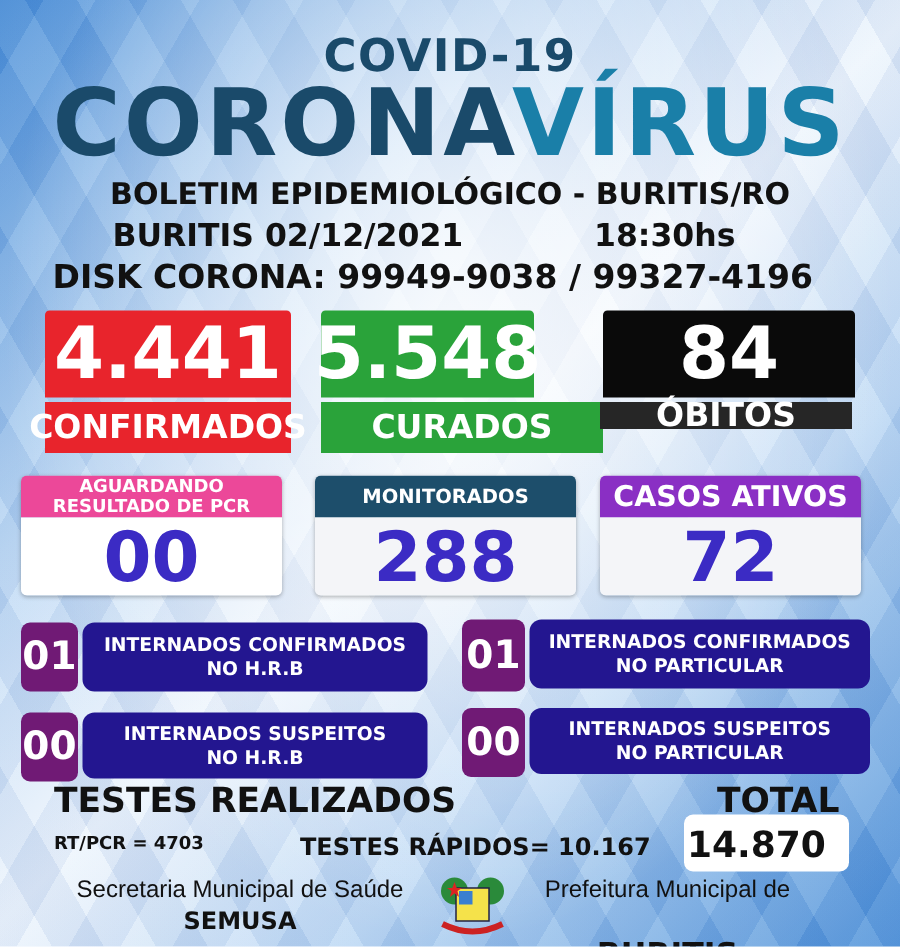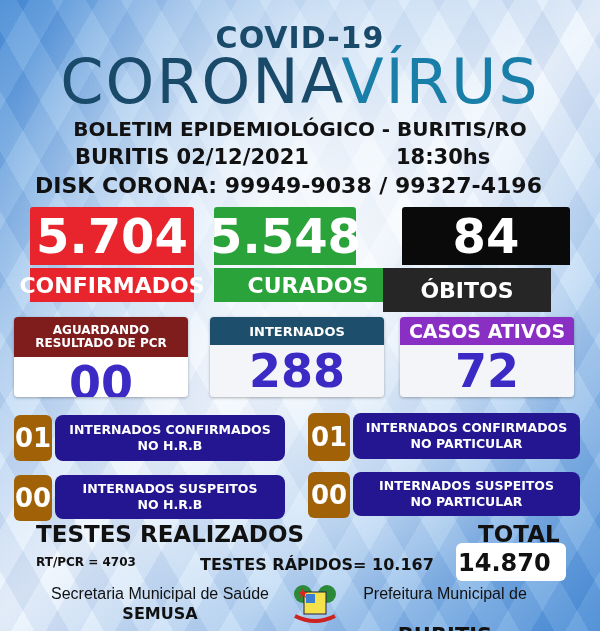--- a/index.html
+++ b/index.html
@@ -5,69 +5,69 @@
 *{box-sizing:border-box;margin:0;padding:0}
 body{width:600px;height:631px;overflow:hidden;font-family:"DejaVu Sans",sans-serif;
 background:linear-gradient(135deg,#4a8fd8 0%,#bcd8f4 30%,#eef5fd 50%,#bcd8f4 70%,#4a8fd8 100%);position:relative}
 .bg{position:absolute;inset:0;background:
 radial-gradient(ellipse at 50% 35%,rgba(255,255,255,.85) 0%,rgba(255,255,255,.3) 45%,rgba(255,255,255,0) 70%),
 repeating-linear-gradient(60deg,rgba(255,255,255,.08) 0 30px,rgba(0,60,160,.06) 30px 60px),
 repeating-linear-gradient(-60deg,rgba(255,255,255,.08) 0 30px,rgba(0,60,160,.06) 30px 60px)}
 .abs{position:absolute}
 .c{text-align:center}
 .t-covid{left:0;width:600px;top:20px;font-size:30px;font-weight:bold;color:#1a4a6a;letter-spacing:1px}
-.t-corona{left:0;width:600px;top:50px;font-size:62px;font-weight:normal;color:#1a4a6a;letter-spacing:2px;line-height:64px}
+.t-corona{left:0;width:600px;top:50px;font-size:62px;font-weight:bold;color:#1a4a6a;letter-spacing:2px;line-height:64px}
 .t-corona span{color:#1a7fa8}
 .line{font-weight:bold;color:#111}
 .l1{left:0;width:600px;top:117px;font-size:20px}
 .l2{left:75px;top:145px;font-size:21px}
 .l2b{left:396px;top:145px;font-size:21px}
 .l3{left:35px;top:173px;font-size:22px}
 .big{color:#fff;font-weight:bold}
 .box-num{font-size:48px;display:flex;align-items:center;justify-content:center}
 .box-lab{font-size:22px;display:flex;align-items:center;justify-content:center}
 .red{background:#e8242c}
 .green{background:#2aa33a}
 .black{background:#0a0a0a}
 .dark{background:#262626}
 .card{border-radius:4px;overflow:hidden;box-shadow:0 1px 3px rgba(0,0,0,.3)}
 .card-head{color:#fff;font-weight:bold;font-size:12px;display:flex;align-items:center;justify-content:center;text-align:center;line-height:13px}
 .card-body{background:#fff;color:#3b2bc4;font-weight:bold;font-size:46px;display:flex;align-items:center;justify-content:center}
-.num-tab{background:#a16207;color:#fff;font-weight:bold;font-size:26px;display:flex;align-items:center;justify-content:center;border-radius:6px}
+.num-tab{background:#701a75;color:#fff;font-weight:bold;font-size:26px;display:flex;align-items:center;justify-content:center;border-radius:6px}
 .pill{background:#231690;color:#fff;font-weight:bold;font-size:12.5px;border-radius:8px;display:flex;align-items:center;justify-content:center;text-align:center;line-height:16px}
 .testes{font-weight:bold;color:#111}
 .footer{color:#111}
 </style>
 </head>
 <body>
 
 <div class="bg"></div>
 
 <div class="abs c t-covid">COVID-19</div>
 <div class="abs c t-corona"><span style="color:#1a4a6a">CORONA</span><span>VÍRUS</span></div>
 <div class="abs c line l1">BOLETIM EPIDEMIOLÓGICO - BURITIS/RO</div>
 <div class="abs line l2">BURITIS 02/12/2021</div>
 <div class="abs line l2b">18:30hs</div>
 <div class="abs line l3">DISK CORONA: 99949-9038 / 99327-4196</div>
 
-<div class="abs big box-num red" style="left:30px;top:207px;width:164px;height:58px;border-radius:3px 3px 0 0">5.704</div>
+<div class="abs big box-num red" style="left:30px;top:207px;width:164px;height:58px;border-radius:3px 3px 0 0">4.441</div>
 <div class="abs big box-lab red" style="left:30px;top:268px;width:164px;height:34px">CONFIRMADOS</div>
 
 <div class="abs big box-num green" style="left:214px;top:207px;width:142px;height:58px;border-radius:3px 3px 0 0">5.548</div>
 <div class="abs big box-lab green" style="left:214px;top:268px;width:188px;height:34px">CURADOS</div>
 
 <div class="abs big box-num black" style="left:402px;top:207px;width:168px;height:58px;border-radius:3px 3px 0 0">84</div>
-<div class="abs big box-lab dark" style="left:383px;top:268px;width:168px;height:44px">ÓBITOS</div>
+<div class="abs big box-lab dark" style="left:400px;top:268px;width:168px;height:18px">ÓBITOS</div>
 
 <div class="abs card" style="left:14px;top:317px;width:174px;height:80px">
-  <div class="card-head" style="background:#7f1d1d;height:40px;padding:0 6px">AGUARDANDO RESULTADO DE PCR</div>
+  <div class="card-head" style="background:#ec4899;height:28px;padding:0 6px">AGUARDANDO RESULTADO DE PCR</div>
   <div class="card-body" style="height:52px">00</div>
 </div>
 <div class="abs card" style="left:210px;top:317px;width:174px;height:80px">
-  <div class="card-head" style="background:#1d4e6b;height:28px;font-size:13px">INTERNADOS</div>
+  <div class="card-head" style="background:#1d4e6b;height:28px;font-size:13px">MONITORADOS</div>
   <div class="card-body" style="height:52px;background:#f4f5f8">288</div>
 </div>
 <div class="abs card" style="left:400px;top:317px;width:174px;height:80px">
   <div class="card-head" style="background:#8a2fc4;height:28px;font-size:19px">CASOS ATIVOS</div>
   <div class="card-body" style="height:52px;background:#f4f5f8">72</div>
 </div>
 
 <div class="abs num-tab" style="left:14px;top:415px;width:38px;height:46px">01</div>
 <div class="abs pill" style="left:55px;top:415px;width:230px;height:46px">
     <div>

